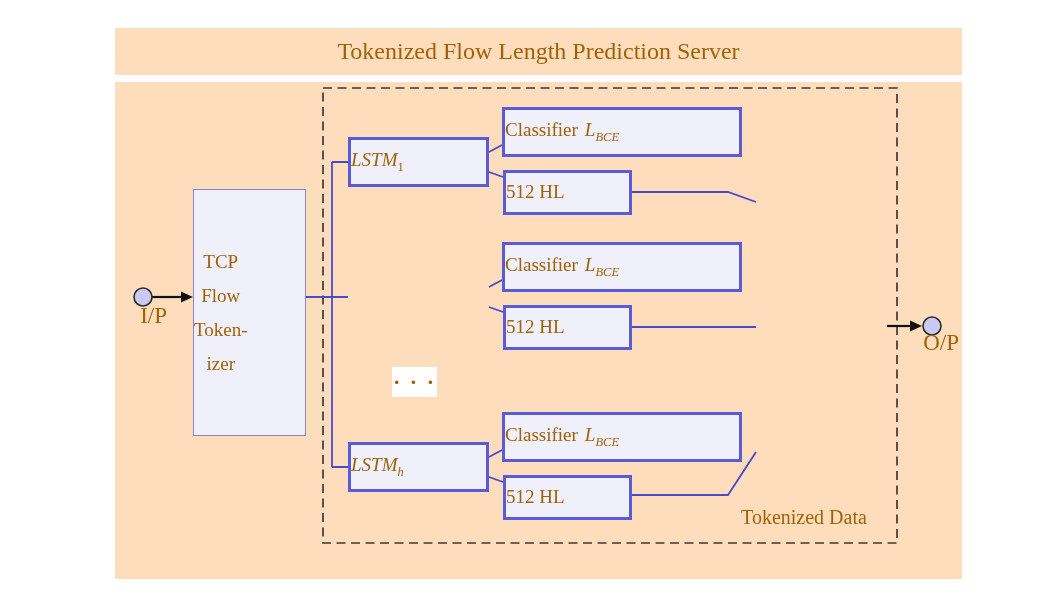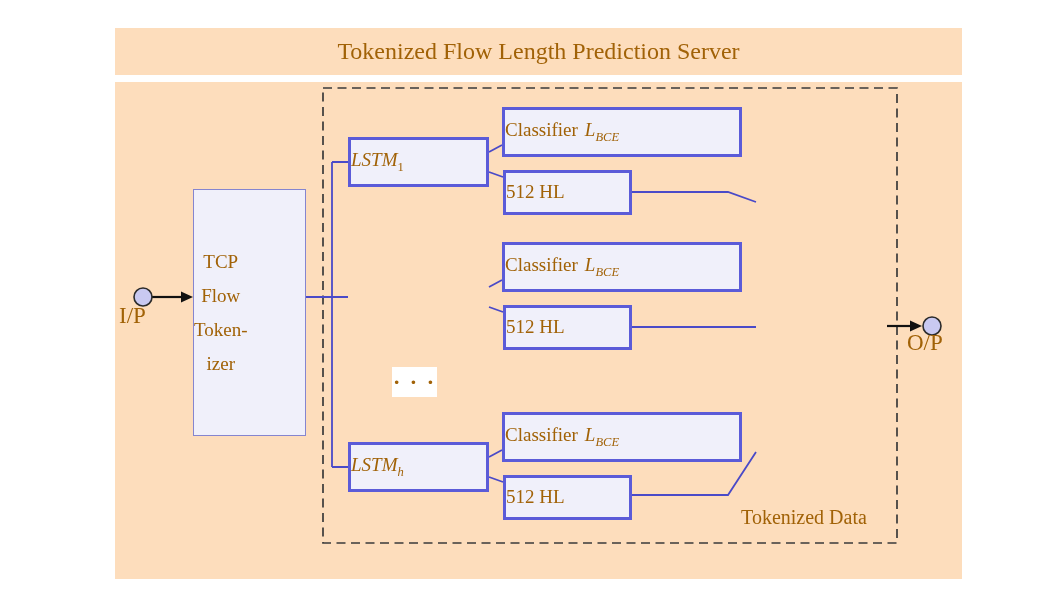--- a/index.html
+++ b/index.html
@@ -21,21 +21,21 @@
   .r1.lstm{top:55px}  .r1.cls{top:25px}  .r1.hl{top:88px}
   .r2.lstm{top:190px} .r2.cls{top:160px} .r2.hl{top:223px}
   .r3.lstm{top:360px} .r3.cls{top:330px} .r3.hl{top:393px}
   .mdn{left:641px;top:120px;width:131px;height:250px;flex-direction:column;}
   .mdn div{line-height:33px;}
   .it{font-style:italic;}
   .gap{margin-left:7px;}
   sub{font-size:0.66em;}
   .ellipsis{position:absolute;left:277px;top:285px;width:45px;height:30px;background:#ffffff;
             display:flex;align-items:center;justify-content:center;font-size:22px;font-weight:bold;letter-spacing:2px;}
-  .iolabel{position:absolute;font-size:23px;text-align:left;}
+  .iolabel{position:absolute;font-size:23px;text-align:right;}
   .ip{left:4px;top:221px;width:48px;}
   .op{left:792px;top:248px;width:52px;}
   .region-label{position:absolute;left:600px;top:424px;width:178px;text-align:center;font-size:20px;}
 </style>
 </head>
 <body>
 
 <div class="canvas">
 
   <div class="titlebar">

